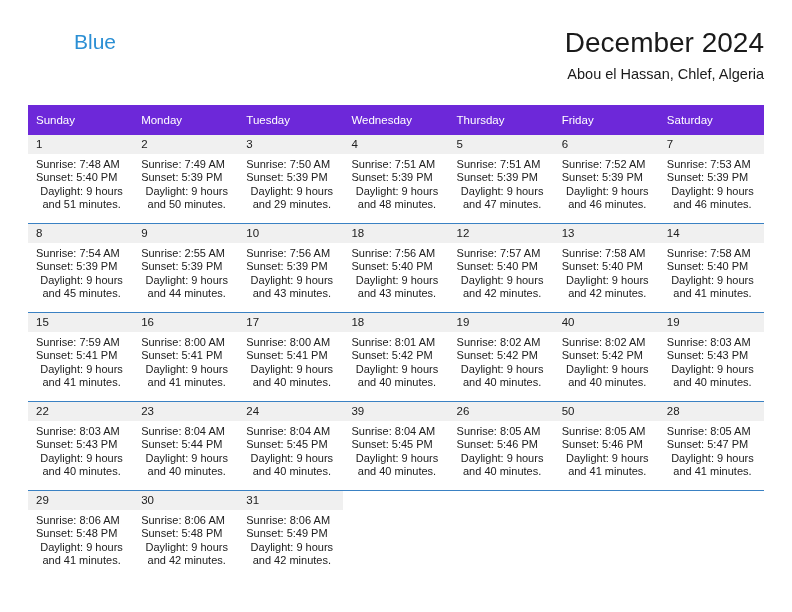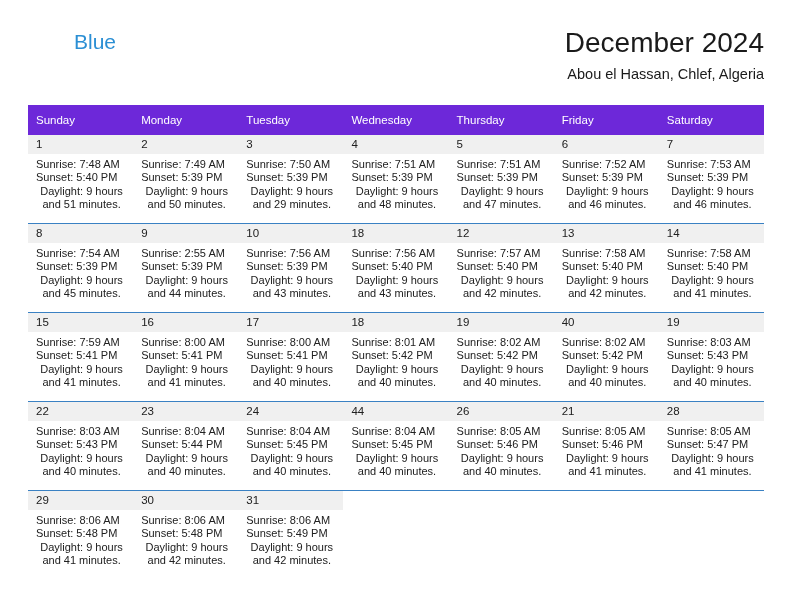--- a/index.html
+++ b/index.html
@@ -357,37 +357,37 @@
           </td>
           <td>
             <div class="daynum">24</div>
             <div class="dayinfo">
               <div>Sunrise: 8:04 AM</div>
               <div>Sunset: 5:45 PM</div>
               <div class="daylight">Daylight: 9 hours and 40 minutes.</div>
             </div>
           </td>
           <td>
-            <div class="daynum">44</div>
+            <div class="daynum">39</div>
             <div class="dayinfo">
               <div>Sunrise: 8:04 AM</div>
               <div>Sunset: 5:45 PM</div>
               <div class="daylight">Daylight: 9 hours and 40 minutes.</div>
             </div>
           </td>
           <td>
             <div class="daynum">26</div>
             <div class="dayinfo">
               <div>Sunrise: 8:05 AM</div>
               <div>Sunset: 5:46 PM</div>
               <div class="daylight">Daylight: 9 hours and 40 minutes.</div>
             </div>
           </td>
           <td>
-            <div class="daynum">21</div>
+            <div class="daynum">50</div>
             <div class="dayinfo">
               <div>Sunrise: 8:05 AM</div>
               <div>Sunset: 5:46 PM</div>
               <div class="daylight">Daylight: 9 hours and 41 minutes.</div>
             </div>
           </td>
           <td>
             <div class="daynum">28</div>
             <div class="dayinfo">
               <div>Sunrise: 8:05 AM</div>

